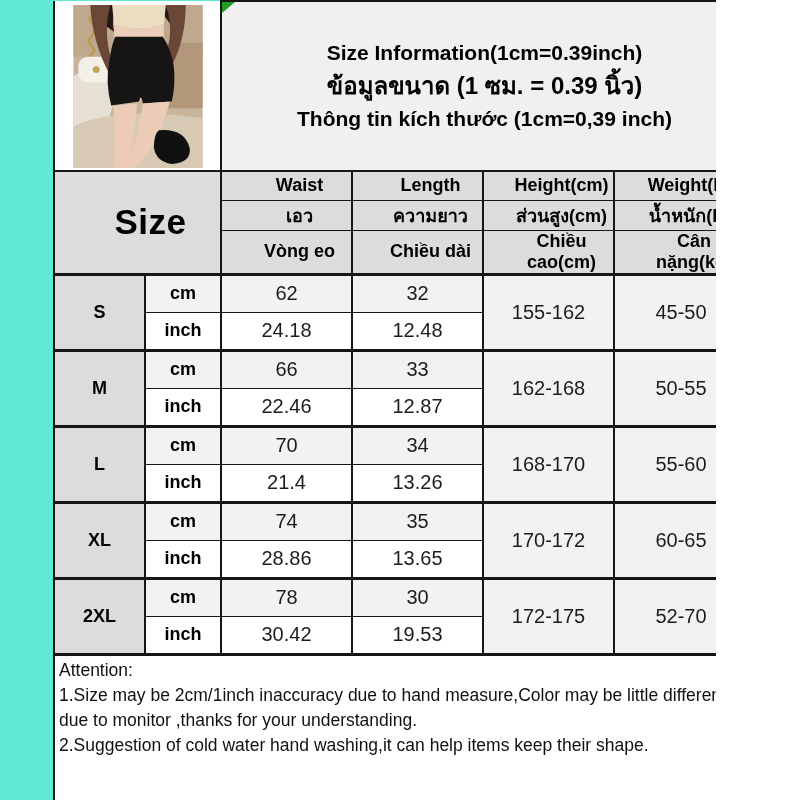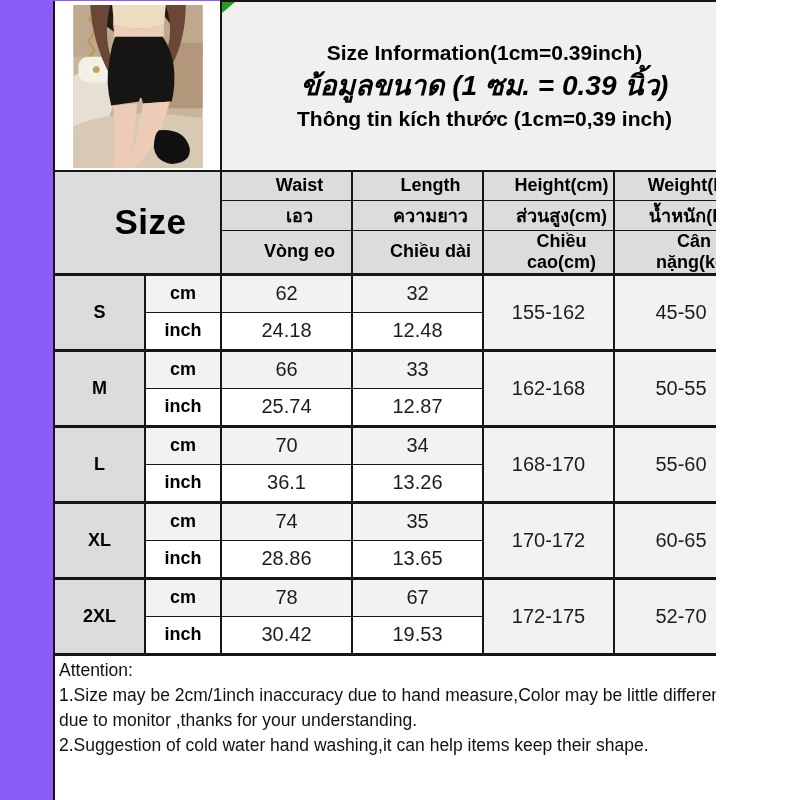--- a/index.html
+++ b/index.html
@@ -1,35 +1,35 @@
 <!DOCTYPE html>
 <html><head>
 <meta charset="utf-8">
 <style>
   html,body{margin:0;padding:0;background:#ffffff;}
   .page{
-    position:relative;width:716px;height:800px;background:#8b5cf6;overflow:hidden;
+    position:relative;width:716px;height:800px;background:#5eead4;overflow:hidden;
     font-family:"Liberation Sans","DejaVu Sans",sans-serif;color:#000;
   }
   table.chart{
     position:absolute;left:53px;top:0;width:694px;
     border-collapse:collapse;table-layout:fixed;
   }
   td{
     border:2px solid #161616;padding:0;text-align:center;vertical-align:middle;
     overflow:hidden;
   }
   
   tr.top-row{height:170px;}
   td.photo-cell{background:#ffffff;border-top:none;position:relative;}
   svg.photo{display:block;margin:2px auto 0 auto;}
   td.title-cell{background:#f0f0f0;position:relative;}
   .title-stack{display:flex;flex-direction:column;justify-content:center;gap:1px;height:100%;}
   .title-line{font-weight:bold;font-size:21px;line-height:32px;}
-  .title-line.th{font-size:28px;font-style:italic;}
+  .title-line.th{font-size:24px;}
   .corner-tri{
     position:absolute;left:0;top:0;width:0;height:0;
     border-top:11px solid #1f9d1f;border-right:13px solid transparent;
   }
   
   tr.hdr-row{height:29px;}
   tr.hdr-row td{border-top-width:1px;border-bottom-width:1px;padding-left:26px;}
   td.size-head{background:#dcdcdc;font-weight:bold;font-size:35px;letter-spacing:0.5px;margin-top:31px;}
   td.hdr{background:#dcdcdc;font-weight:bold;font-size:18px;}
   
@@ -136,35 +136,35 @@
     <tr class="drow cm">
       <td class="size-label" rowspan="2">M</td>
       <td class="unit">cm</td>
       <td class="num">66</td>
       <td class="num">33</td>
       <td class="num range" rowspan="2">162-168</td>
       <td class="num range" rowspan="2">50-55</td>
     </tr>
     <tr class="drow inch">
       <td class="unit">inch</td>
-      <td class="num">25.74</td>
+      <td class="num">22.46</td>
       <td class="num">12.87</td>
     </tr>
 
     <tr class="drow cm">
       <td class="size-label" rowspan="2">L</td>
       <td class="unit">cm</td>
       <td class="num">70</td>
       <td class="num">34</td>
       <td class="num range" rowspan="2">168-170</td>
       <td class="num range" rowspan="2">55-60</td>
     </tr>
     <tr class="drow inch">
       <td class="unit">inch</td>
-      <td class="num">36.1</td>
+      <td class="num">21.4</td>
       <td class="num">13.26</td>
     </tr>
 
     <tr class="drow cm">
       <td class="size-label" rowspan="2">XL</td>
       <td class="unit">cm</td>
       <td class="num">74</td>
       <td class="num">35</td>
       <td class="num range" rowspan="2">170-172</td>
       <td class="num range" rowspan="2">60-65</td>
@@ -172,21 +172,21 @@
     <tr class="drow inch">
       <td class="unit">inch</td>
       <td class="num">28.86</td>
       <td class="num">13.65</td>
     </tr>
 
     <tr class="drow cm">
       <td class="size-label" rowspan="2">2XL</td>
       <td class="unit">cm</td>
       <td class="num">78</td>
-      <td class="num">67</td>
+      <td class="num">30</td>
       <td class="num range" rowspan="2">172-175</td>
       <td class="num range" rowspan="2">52-70</td>
     </tr>
     <tr class="drow inch">
       <td class="unit">inch</td>
       <td class="num">30.42</td>
       <td class="num">19.53</td>
     </tr>
 
     <tr class="attention-row">

